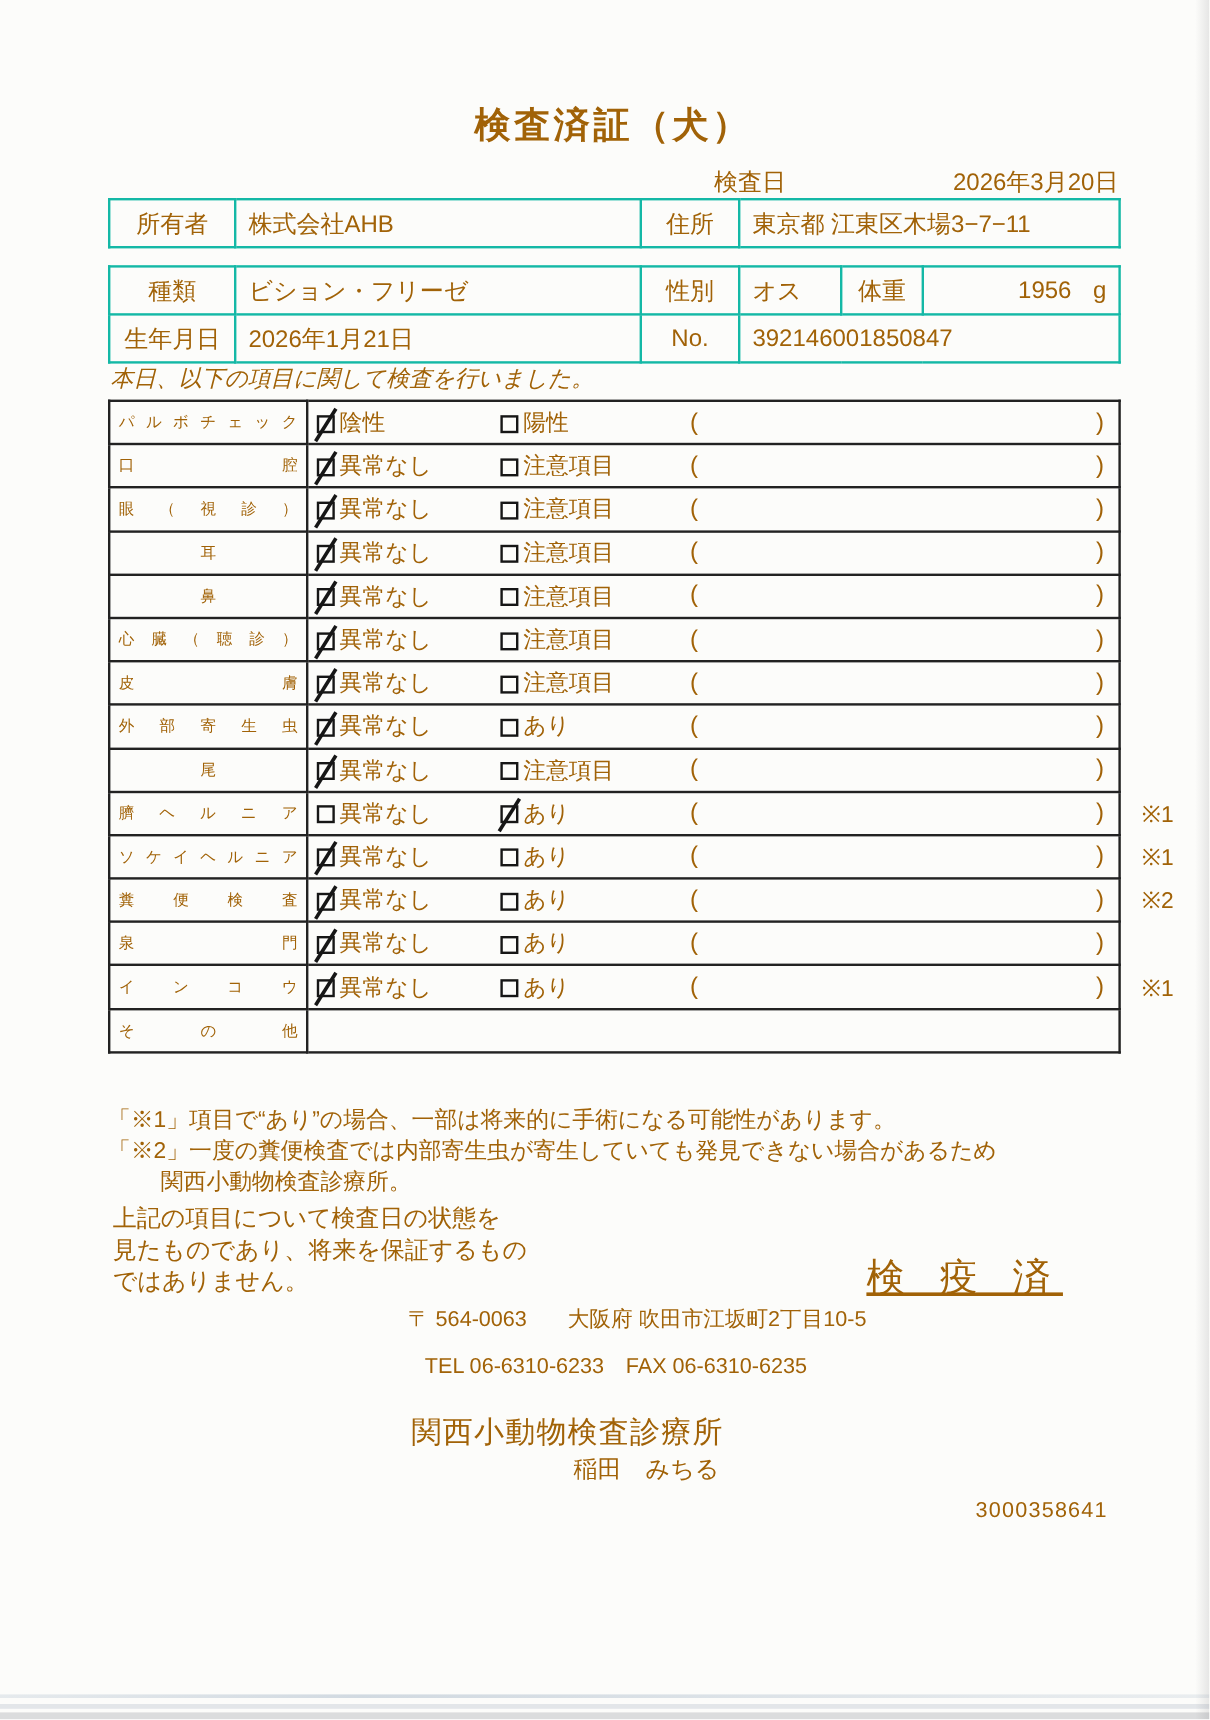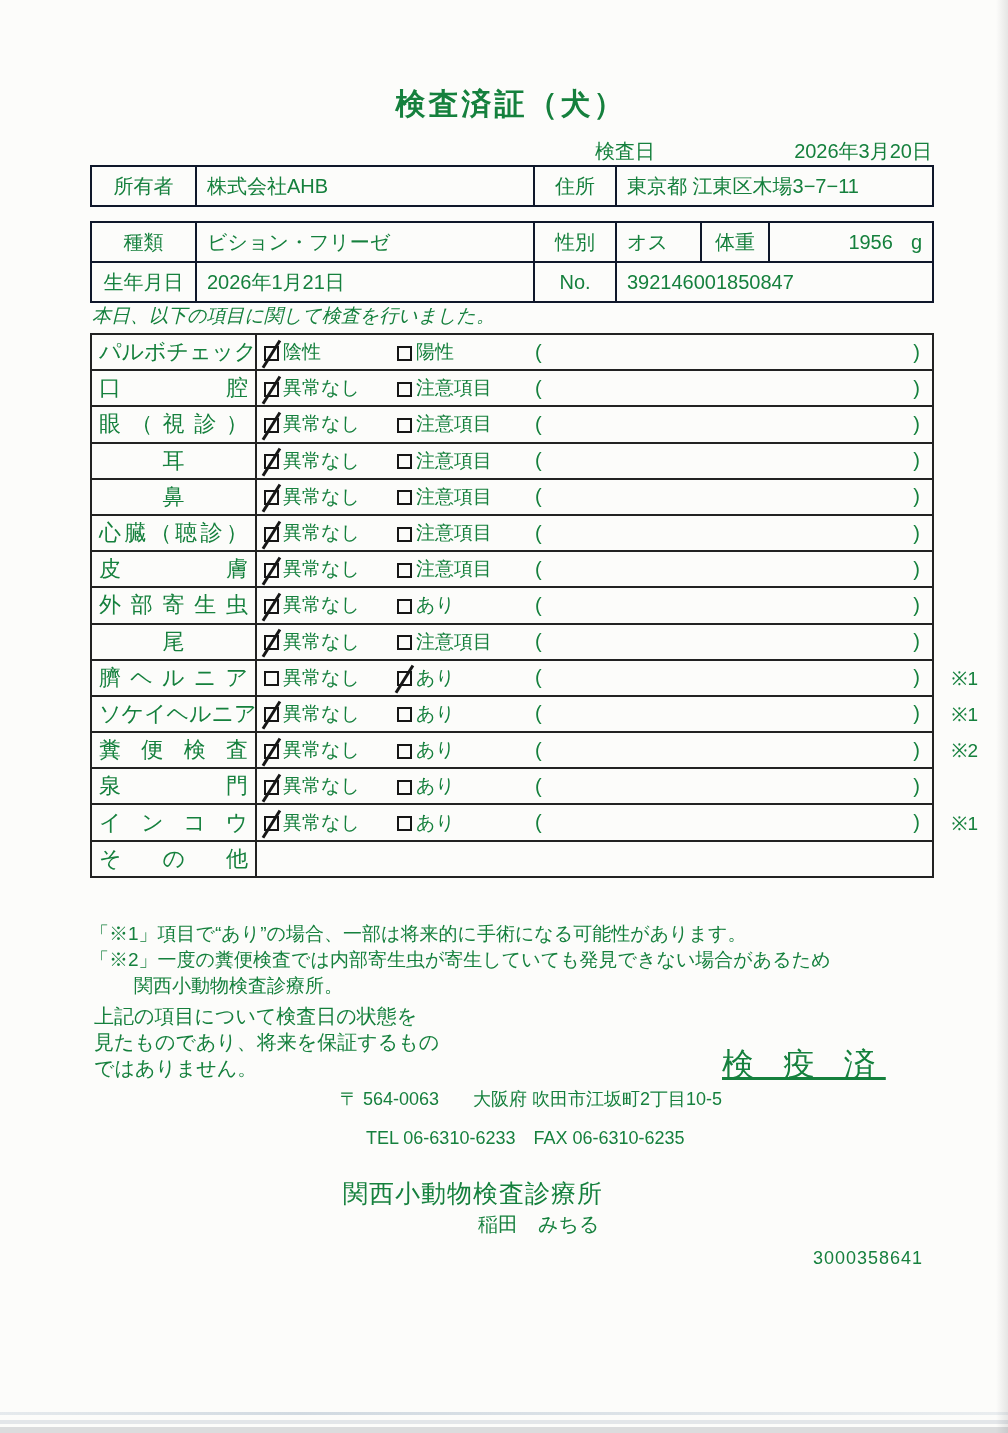--- a/index.html
+++ b/index.html
@@ -2,57 +2,57 @@
 <html><head>
 <meta charset="utf-8">
 <style>
   * { margin:0; padding:0; box-sizing:border-box; }
   html,body { background:#ffffff; }
   .page {
     position:relative;
     width:1008px; height:1433px;
     background:#fcfcfa;
     font-family:"Liberation Sans", sans-serif;
-    color:#15803d;
+    color:#a16207;
     overflow:hidden;
   }
   .content { position:absolute; left:90px; top:0; width:842px; }
 
   .doc-title {
     position:absolute; top:84px; left:0; width:842px;
     text-align:center; font-size:30px; font-weight:700; letter-spacing:3px;
   }
   .date-row { position:absolute; top:138px; left:0; width:842px; height:24px; font-size:20px; }
   .date-label { position:absolute; left:505px; top:0; }
   .date-value { position:absolute; right:0; top:0; }
 
   table { border-collapse:collapse; table-layout:fixed; }
   .info-table { position:absolute; left:0; width:842px; }
   .info-table.t1 { top:165px; }
   .info-table.t2 { top:221px; }
   .info-table td {
-    border:2px solid #0f172a; height:40px; font-size:20px;
+    border:2px solid #14b8a6; height:40px; font-size:20px;
     padding:0 10px; vertical-align:middle; white-space:nowrap; overflow:hidden;
   }
   .info-table td.lab { text-align:center; padding:0 4px; }
   .weight-cell { text-align:right; padding-right:10px; }
   .weight-cell .unit { display:inline-block; margin-left:18px; }
 
   .intro { position:absolute; top:303px; left:2px; font-size:19px;font-style:italic; }
 
   .checklist-table { position:absolute; top:333px; left:0; width:842px; }
   .checklist-table td { border:2px solid #222; vertical-align:middle; }
   .checklist-table tr { height:36.2px; }
   .cl-label {
-    width:165px; padding:0 7px; font-size:22px;
+    width:165px; padding:0 7px; font-size:13px;
     text-align:justify; text-align-last:justify; white-space:nowrap;
   }
   .cl-label.single { text-align:center; text-align-last:center; }
   .cl-content { position:relative; overflow:visible; }
-  .cl-flex { display:flex; align-items:center; height:100%; padding-left:7px; }
+  .cl-flex { display:flex; align-items:center; height:100%; padding-left:7px;gap:20px; }
   .opt { display:flex; align-items:center; font-size:19px; white-space:nowrap; }
   .opt1 { width:133px; }
   .opt2 { width:138px; }
   .checkbox {
     position:relative; display:inline-block; width:15px; height:15px;
     border:2px solid #161616; margin-right:4px; flex:0 0 auto; transform:translateY(1px);
   }
   .checkbox.checked::after {
     content:""; position:absolute; left:4px; top:-10px;
     width:2.5px; height:32px; background:#161616; transform:rotate(32deg);
@@ -67,21 +67,21 @@
 
   .footnotes { position:absolute; top:922px; left:0; font-size:19px; line-height:24px; }
   .footnote-line2 { padding-left:44px; }
   .footnote + .footnote { margin-top:2px; }
 
   .disclaimer { position:absolute; top:1003px; left:4px; font-size:20px; line-height:26px; }
 
   .stamp { position:absolute; top:1043px; left:632px; font-size:32px; letter-spacing:10px; white-space:nowrap;text-decoration:underline; }
   .postal-row { position:absolute; top:1087px; left:250px; font-size:18px; white-space:nowrap; }
   .postal-row .addr { margin-left:34px; }
-  .tel-row { position:absolute; top:1128px; left:276px; font-size:18px; white-space:nowrap; }
+  .tel-row { position:absolute; top:1128px; left:264px; font-size:18px; white-space:nowrap; }
   .tel-row .fax { margin-left:18px; }
   .clinic-name { position:absolute; top:1177px; left:253px; font-size:25px; letter-spacing:1px; }
   .person-name { position:absolute; top:1211px; left:388px; font-size:20px; }
   .serial { position:absolute; top:1248px; left:723px; font-size:18px; letter-spacing:1px; }
 
   .page-right-shade { position:absolute; top:0; bottom:0; right:0; width:12px;
     background:linear-gradient(90deg, rgba(0,0,0,0), rgba(110,110,115,0.16)); }
   .scan-artifact-1 { position:absolute; left:0; width:100%; top:1412px; height:3px;
     background:linear-gradient(90deg, rgba(150,170,190,0.22), rgba(150,170,190,0.42) 30%, rgba(150,170,190,0.18)); }
   .scan-artifact-2 { position:absolute; left:0; width:100%; top:1420px; height:4px;

